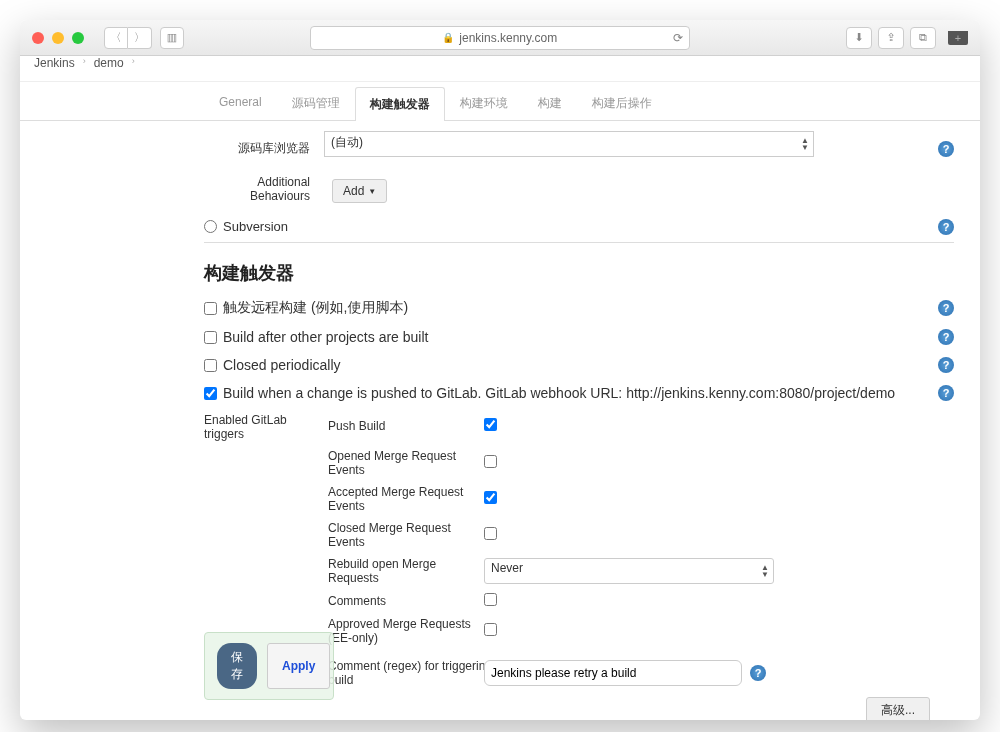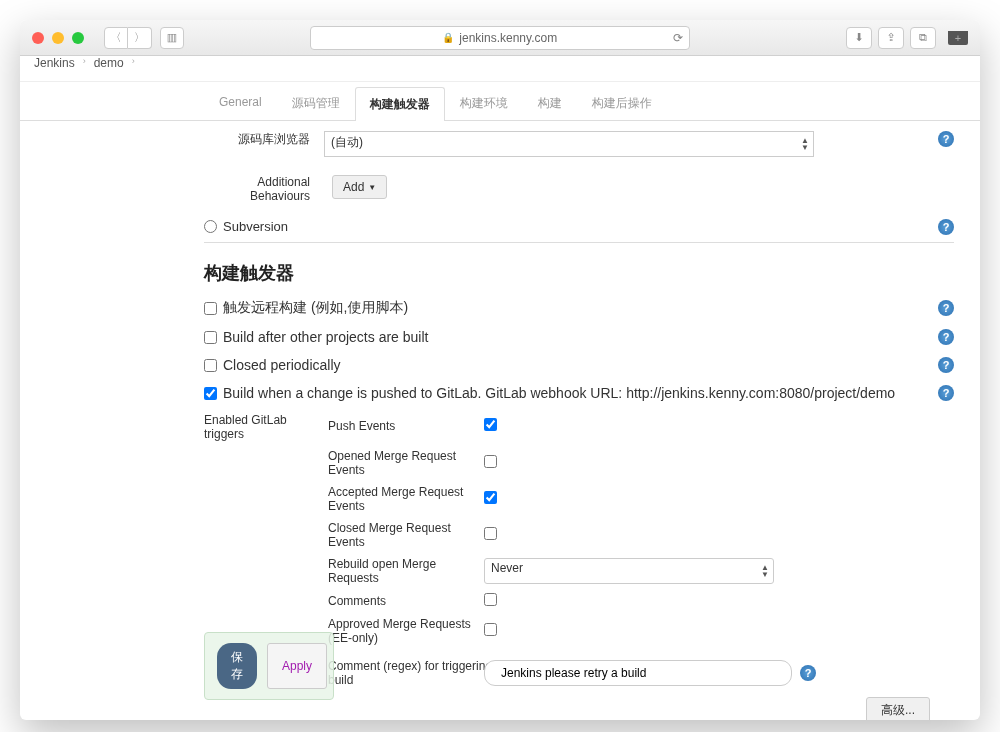--- a/index.html
+++ b/index.html
@@ -29,21 +29,21 @@
     .breadcrumb .sep { color: #aaa; margin: 0 8px; font-size: 9px; }
     
     .content-wrap { height: calc(100% - 62px); overflow-y: auto; position: relative; }
     .content { padding: 0 0 80px 0; }
     
     .tabs { display: flex; border-bottom: 1px solid #ddd; padding-left: 184px; margin-top: 4px; }
     .tab { padding: 8px 14px; font-size: 12px; color: #999; cursor: pointer; border: 1px solid transparent; border-bottom: none; }
     .tab.active { color: #333; border-color: #ddd; background: #fff; border-radius: 3px 3px 0 0; position: relative; top: 1px; font-weight: bold; }
     
     .form-area { padding: 6px 0 0 0; }
-    .form-row { display: flex; align-items: flex-start; padding: 4px 0; }
+    .form-row { display: flex; align-items: flex-end; padding: 4px 0; }
     .form-label { width: 120px; text-align: right; font-size: 12px; color: #333; margin-left: 184px; padding-right: 14px; }
     .form-control { flex: 1; margin-right: 50px; }
     
     .select-box { display: block; width: 490px; height: 26px; border: 1px solid #ccc; border-radius: 0; background: #fff; font-size: 12px; padding: 2px 20px 2px 6px; position: relative; }
     .select-arrows { position: absolute; right: 4px; top: 50%; transform: translateY(-50%); font-size: 8px; color: #555; line-height: 7px; }
     
     .add-btn { display: inline-flex; align-items: center; padding: 4px 10px; background: #f0f0f0; border: 1px solid #ccc; border-radius: 3px; font-size: 12px; }
     .add-btn .caret { margin-left: 4px; font-size: 8px; }
     
     .help-icon { width: 16px; height: 16px; border-radius: 50%; background: radial-gradient(#5a9fd8,#2b6fb0); color: #fff; font-size: 11px; font-weight: bold; display: inline-flex; align-items: center; justify-content: center; margin-left: 4px; flex-shrink: 0; }
@@ -56,28 +56,28 @@
     .section-title { font-size: 18px; font-weight: bold; color: #222; padding: 14px 0 8px 184px; }
     .section-rule { border: none; border-top: 1px solid #ddd; margin: 2px 26px 4px 184px; }
     
     .sub-section { padding-left: 184px; }
     .sub-row { display: flex; align-items: center; padding: 4px 0; }
     .sub-label-left { width: 120px; font-size: 12px; padding-top: 2px; }
     .sub-field-label { width: 160px; font-size: 12px; padding-left: 4px; }
     .sub-field-ctrl { }
     
     .inner-select { display: block; width: 290px; height: 26px; border: 1px solid #ccc; border-radius: 3px; background: #fff; font-size: 12px; padding: 2px 20px 2px 6px; position: relative; }
-    .inner-text { width: 308px; height: 26px; border: 1px solid #ccc; border-radius: 11px; font-size: 12px; padding: 2px 16px; }
+    .inner-text { width: 258px; height: 26px; border: 1px solid #ccc; border-radius: 6px; font-size: 12px; padding: 2px 6px; }
     
     .adv-btn-row { display: flex; justify-content: flex-end; padding: 6px 50px 6px 0; }
     .adv-btn { padding: 4px 14px; background: #f0f0f0; border: 1px solid #ccc; border-radius: 3px; font-size: 12px; }
     
     .floating-actions { position: absolute; bottom: 20px; left: 184px; background: rgba(232,244,232,0.85); border: 1px solid #c8e0c8; border-radius: 4px; padding: 10px 12px; display: flex; gap: 10px; width: 130px; }
     .btn-save { background: #4a6785; color: #fff; border: none; padding: 6px 14px; border-radius: 14px; font-size: 12px; cursor: pointer; }
-    .btn-apply { background: #f5f5f5; color: #a21caf; border: 1px solid #ccc; padding: 6px 14px; border-radius: 3px; font-size: 12px; cursor: pointer; }
+    .btn-apply { background: #f5f5f5; color: #1d4ed8; border: 1px solid #ccc; padding: 6px 14px; border-radius: 3px; font-size: 12px; cursor: pointer; font-weight: bold; }
     
     .content-wrap::-webkit-scrollbar { width: 14px; }
     .content-wrap::-webkit-scrollbar-thumb { background: #c0c0c0; border-radius: 7px; border: 3px solid #fff; }
   </style>
 </head>
 <body>
 
 <div class="browser-window">
   <div class="titlebar">
     <div class="traffic">
@@ -170,21 +170,21 @@
         </div>
         <div class="check-row">
           <input type="checkbox" checked="" style="">
           <label>Build when a change is pushed to GitLab. GitLab webhook URL: http://jenkins.kenny.com:8080/project/demo</label>
           <span class="help-icon help-col">?</span>
         </div>
 
         <div class="sub-section">
           <div class="sub-row">
             <div class="sub-label-left">Enabled GitLab triggers</div>
-            <div class="sub-field-label">Push Events</div>
+            <div class="sub-field-label">Push Build</div>
             <div class="sub-field-ctrl"><input type="checkbox" checked="" style=""></div>
           </div>
           <div class="sub-row">
             <div class="sub-label-left"></div>
             <div class="sub-field-label">Opened Merge Request Events</div>
             <div class="sub-field-ctrl"><input type="checkbox" style=""></div>
           </div>
           <div class="sub-row">
             <div class="sub-label-left"></div>
             <div class="sub-field-label">Accepted Merge Request Events</div>

